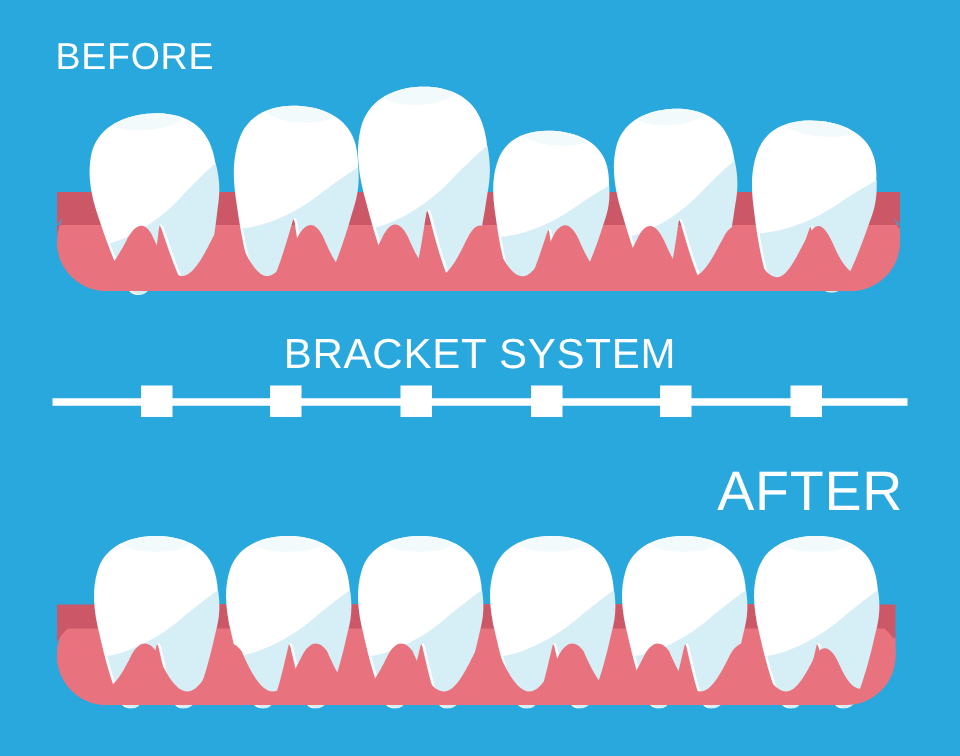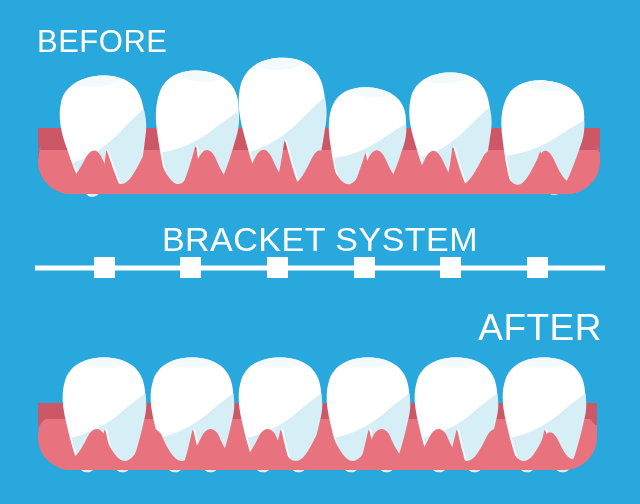--- a/index.html
+++ b/index.html
@@ -30,28 +30,28 @@
     font-family: "Liberation Sans", sans-serif;
     font-weight: 400;
     letter-spacing: 0.5px;
     white-space: nowrap;
     line-height: 1;
     -webkit-font-smoothing: antialiased;
   }
   #label-before {
     left: 37px;
     top: 26px;
-    font-size: 31px;
+    font-size: 25px;
   }
   #label-bracket {
     left: 0;
     top: 222px;
     width: 640px;
     text-align: center;
-    font-size: 34px;
+    font-size: 28px;
   }
   #label-after {
     right: 38px;
     top: 309px;
     font-size: 37px;
   }
 </style>
 </head>
 <body>
 

